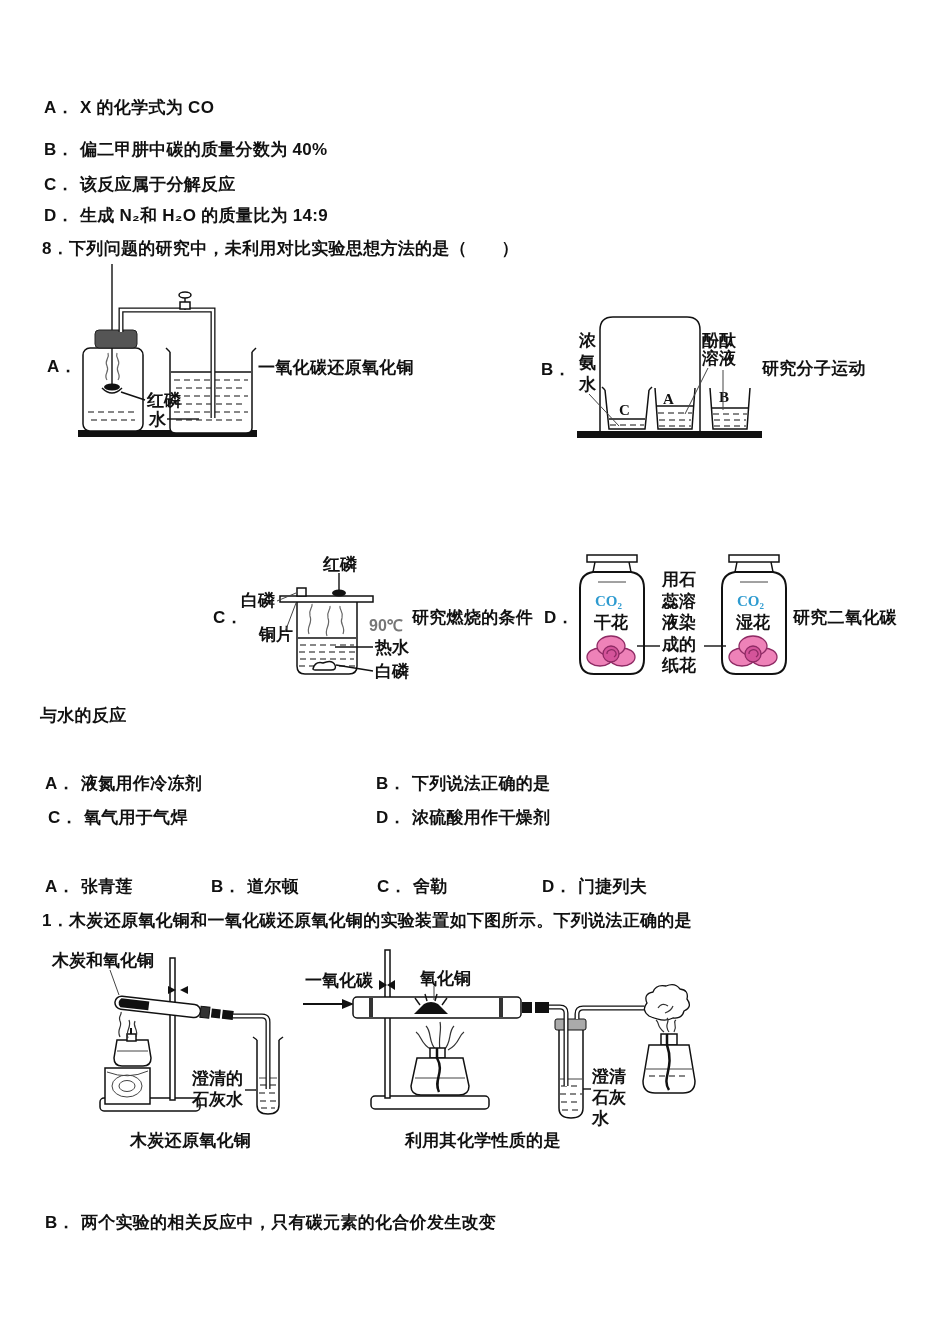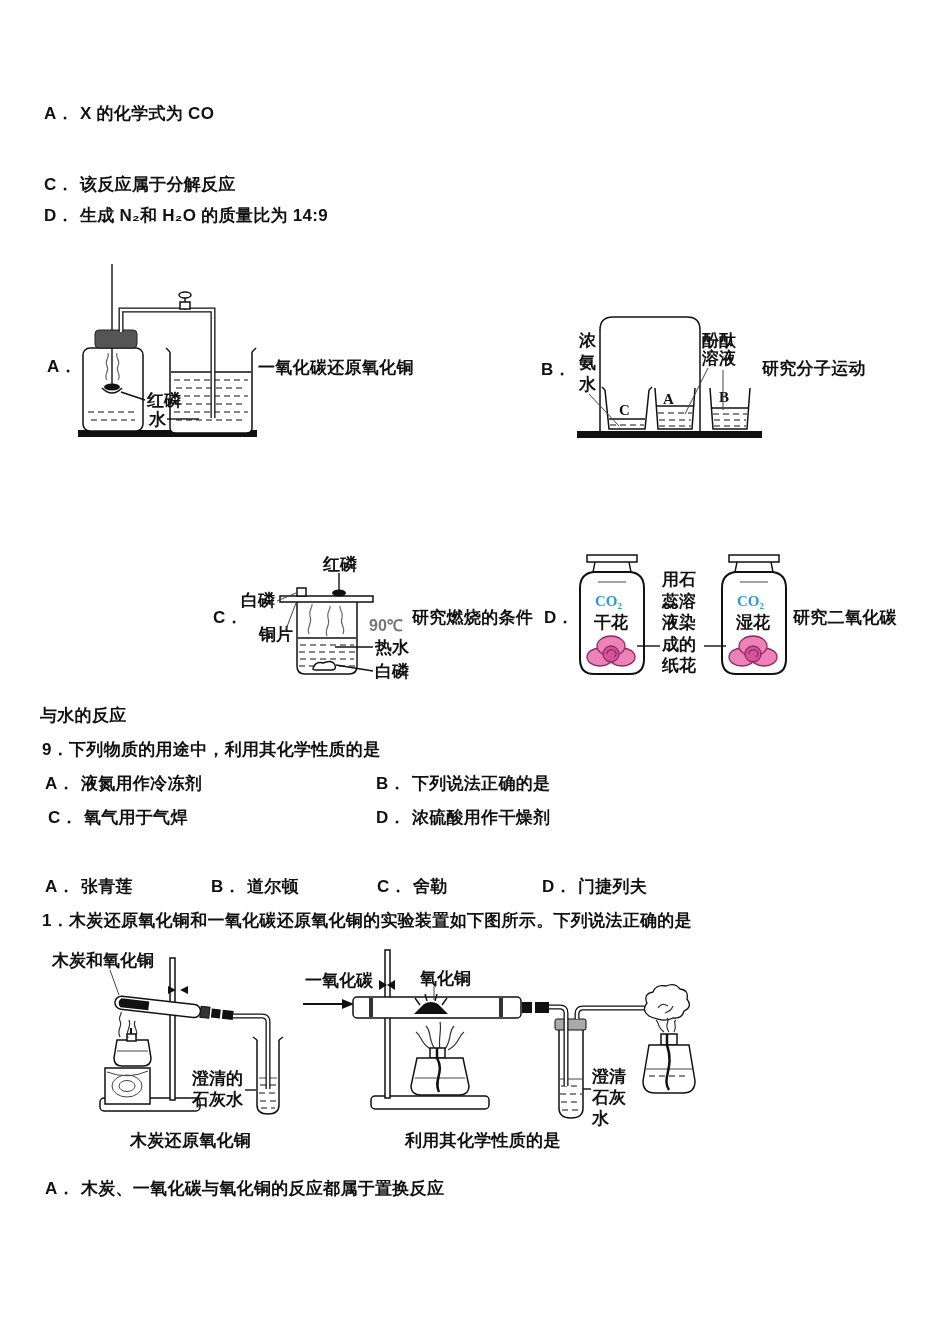--- a/index.html
+++ b/index.html
@@ -20,24 +20,26 @@
   text.stg{font:bold 16px "Liberation Sans",sans-serif;fill:#777;}
   text.stSerif{font:bold 15px "Liberation Serif",serif;fill:#111;}
   text.co2{font:bold 15px "Liberation Serif",serif;}
   .flower ellipse,.flower circle,.flower path{stroke:#8e2a64;stroke-width:1.3;}
 </style>
 </head>
 <body>
 
 <div class="page">
 
-  <div class="t" style="left:44px;top:103px"><span class="lbl">A．</span><span>X 的化学式为 CO</span></div>
+  <div class="t" style="left:44px;top:97px"><span class="lbl">A．</span><span>X 的化学式为 CO</span></div>
+  <div class="t" style="left:44px;top:139px"><span class="lbl">B．</span><span>偏二甲肼中碳的质量分数为 40%</span></div>
   <div class="t" style="left:44px;top:174px"><span class="lbl">C．</span><span>该反应属于分解反应</span></div>
   <div class="t" style="left:44px;top:205px"><span class="lbl">D．</span><span>生成 N₂和 H₂O 的质量比为 14:9</span></div>
 
+  <div class="t" style="left:42px;top:238px">8．下列问题的研究中，未利用对比实验思想方法的是（　　）</div>
 
   <div class="t" style="left:47px;top:356px">A．</div>
   <svg class="dg" style="left:75px;top:262px" width="185" height="180" viewBox="0 0 185 180">
     <rect x="3" y="168" width="179" height="7" class="blk"></rect>
     <line x1="37" y1="2" x2="37" y2="70" class="ln"></line>
     <rect x="8" y="86" width="60" height="83" rx="7" class="shape"></rect>
     <rect x="20" y="68" width="42" height="18" rx="4" fill="#555" stroke="#222"></rect>
     <line x1="37" y1="86" x2="37" y2="122" class="ln"></line>
     <path d="M27,126 Q37,136 47,126" class="ln"></path>
     <ellipse cx="37" cy="125" rx="8" ry="3.5" class="blk"></ellipse>
@@ -164,21 +166,20 @@
     <text class="st" x="84" y="76">液染</text>
     <text class="st" x="84" y="98">成的</text>
     <text class="st" x="84" y="119">纸花</text>
     <line x1="59" y1="94" x2="82" y2="94" class="ln"></line>
     <line x1="126" y1="94" x2="148" y2="94" class="ln"></line>
   </svg>
   <div class="t" style="left:793px;top:607px">研究二氧化碳</div>
 
   <div class="t" style="left:40px;top:705px">与水的反应</div>
 
-  <div class="t" style="left:42px;top:739px">9．下列物质的用途中，利用其化学性质的是</div>
   <div class="t" style="left:45px;top:773px"><span class="lbl">A．</span><span>液氮用作冷冻剂</span></div>
   <div class="t" style="left:376px;top:773px"><span class="lbl">B．</span><span>下列说法正确的是</span></div>
   <div class="t" style="left:48px;top:807px"><span class="lbl">C．</span><span>氧气用于气焊</span></div>
   <div class="t" style="left:376px;top:807px"><span class="lbl">D．</span><span>浓硫酸用作干燥剂</span></div>
 
   <div class="t" style="left:45px;top:876px"><span class="lbl">A．</span><span>张青莲</span></div>
   <div class="t" style="left:211px;top:876px"><span class="lbl">B．</span><span>道尔顿</span></div>
   <div class="t" style="left:377px;top:876px"><span class="lbl">C．</span><span>舍勒</span></div>
   <div class="t" style="left:542px;top:876px"><span class="lbl">D．</span><span>门捷列夫</span></div>
 
@@ -280,15 +281,15 @@
       <path d="M609,107 H649 L655,143 Q655,155 643,155 H615 Q603,155 603,143 Z" class="shape"></path>
       <line x1="606" y1="131" x2="652" y2="131" class="thin"></line>
       <line x1="609" y1="138" x2="649" y2="138" class="dash"></line>
       <path d="M629,152 C621,140 635,130 627,107 V96" fill="none" stroke="#111" stroke-width="2.5"></path>
     </g>
   </svg>
 
   <div class="t" style="left:130px;top:1130px">木炭还原氧化铜</div>
   <div class="t" style="left:405px;top:1130px">利用其化学性质的是</div>
 
-  <div class="t" style="left:45px;top:1178px"><span class="lbl">A．</span><span>木炭、一氧化碳与氧化铜的反应都属于置换反应</span></div>
+  <div class="t" style="left:45px;top:1212px"><span class="lbl">B．</span><span>两个实验的相关反应中，只有碳元素的化合价发生改变</span></div>
 
 </div>
 
 </body></html>

